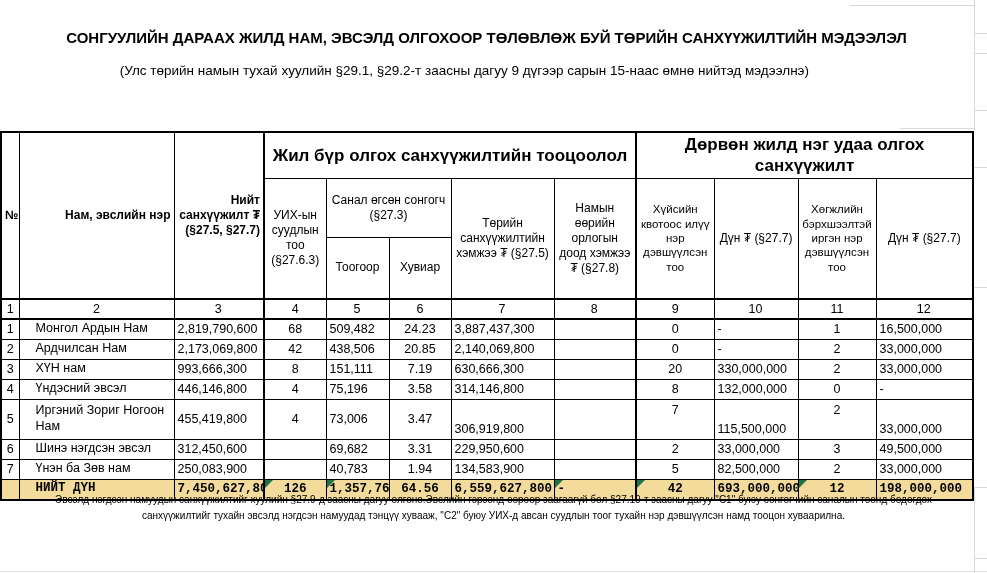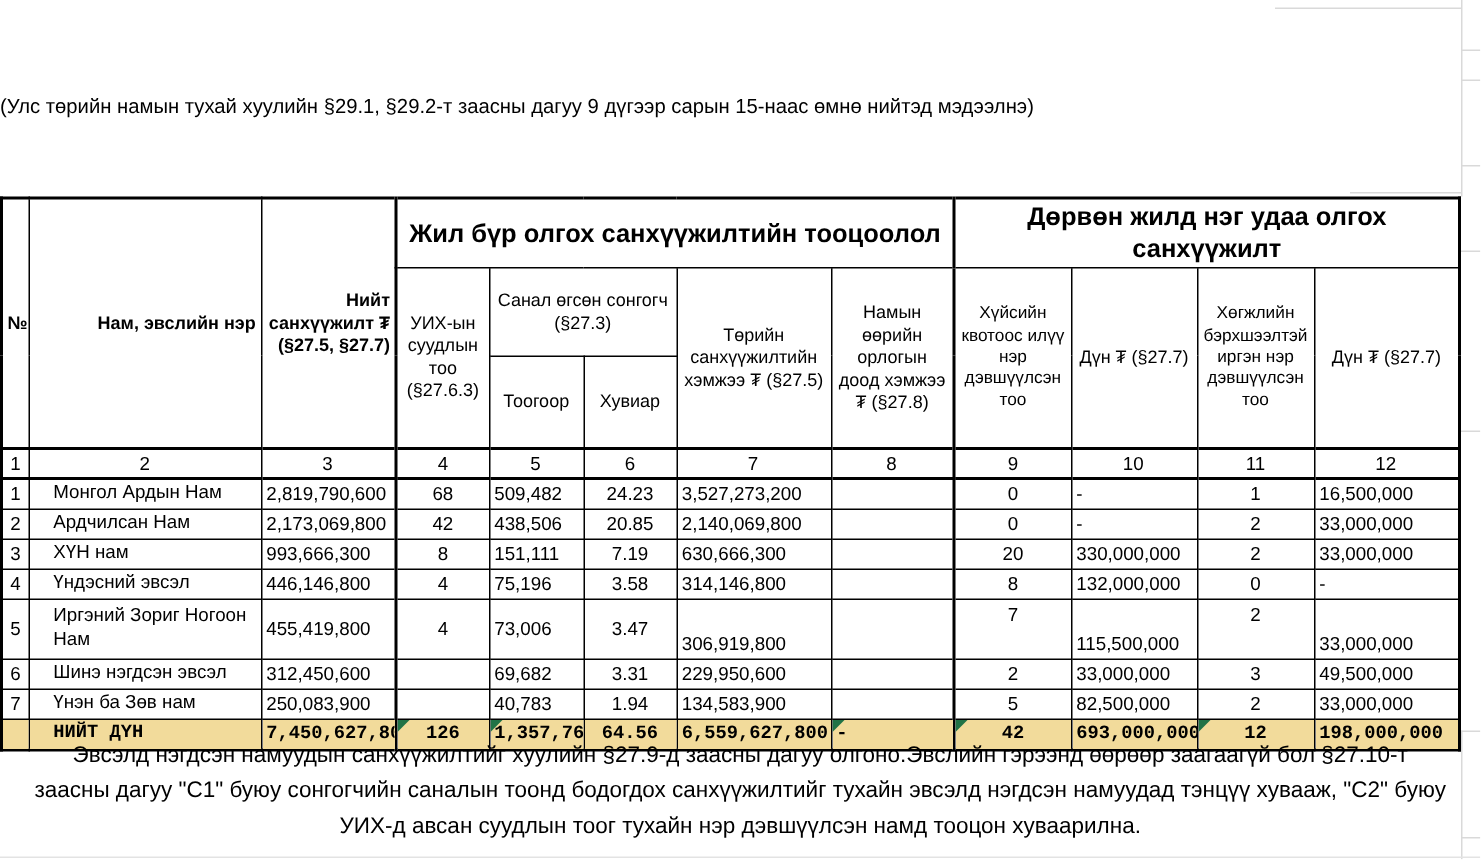--- a/index.html
+++ b/index.html
@@ -10,21 +10,21 @@
   }
   
   .gridline { position:absolute; background:#d9d9d9; }
 
   .title {
     position:absolute; top:29px; left:0; width:973px;
     text-align:center; font-weight:bold; font-size:15px;
   }
   .subtitle {
     position:absolute; top:61px; left:0; width:809px;
-    text-align:left; font-size:13.5px; line-height:1.5;
+    text-align:right; font-size:13.5px; line-height:1.5;
   }
   .subtitle .inner { display:inline-block; max-width:770px; }
 
   table.main {
     position:absolute; top:131px; left:0; width:973px;
     border-collapse:collapse; table-layout:fixed;
     border:2px solid #000;
   }
   .main th, .main td {
     border:1px solid #000; overflow:hidden; padding:1px 3px;
@@ -56,21 +56,21 @@
   }
   tr.total td { background:#F2DB9B; font-weight:bold;font-family:Liberation Mono, monospace; }
 
   .tri {
     position:absolute; top:0; left:0; width:0; height:0;
     border-top:8px solid #217346; border-right:8px solid transparent;
   }
 
   .footnote {
     position:absolute; top:492px; left:0; width:987px;
-    text-align:center; font-size:15px; line-height:1.55;
+    text-align:center; font-size:10px; line-height:1.55;
     padding:0 22px;
   }
 </style>
 </head>
 <body>
 
 <div class="page">
 
   <div class="gridline" style="left:974px; top:0; width:1px; height:131px;"></div>
   <div class="gridline" style="left:974px; top:487px; width:1px; height:86px;"></div>
@@ -78,20 +78,21 @@
   <div class="gridline" style="left:974px; top:33px; width:13px; height:1px;"></div>
   <div class="gridline" style="left:974px; top:53px; width:13px; height:1px;"></div>
   <div class="gridline" style="left:974px; top:110px; width:13px; height:1px;"></div>
   <div class="gridline" style="left:900px; top:128px; width:74px; height:1px;"></div>
   <div class="gridline" style="left:974px; top:167px; width:13px; height:1px;"></div>
   <div class="gridline" style="left:974px; top:287px; width:13px; height:1px;"></div>
   <div class="gridline" style="left:974px; top:487px; width:13px; height:1px;"></div>
   <div class="gridline" style="left:974px; top:558px; width:13px; height:1px;"></div>
   <div class="gridline" style="left:0; top:571px; width:987px; height:1px; background:#e3e3e3;"></div>
 
+  <div class="title">СОНГУУЛИЙН ДАРААХ ЖИЛД НАМ, ЭВСЭЛД ОЛГОХООР ТӨЛӨВЛӨЖ БУЙ ТӨРИЙН САНХҮҮЖИЛТИЙН МЭДЭЭЛЭЛ</div>
   <div class="subtitle">
     <span class="inner">(Улс төрийн намын тухай хуулийн §29.1, §29.2-т заасны дагуу 9 дүгээр сарын 15-наас өмнө нийтэд мэдээлнэ)</span>
   </div>
 
   <table class="main">
     <colgroup>
       <col style="width:18px">
         <col style="width:155px">
         <col style="width:90px">
       <col style="width:62px">
@@ -142,21 +143,21 @@
           <td class="ac">11</td>
           <td class="ar">12</td>
         </tr>
         <tr style="height: 20px;">
           <td class="ac">1</td>
           <td class="al name">Монгол Ардын Нам</td>
           <td class="ar gsep">2,819,790,600</td>
           <td class="ac">68</td>
           <td class="ar">509,482</td>
           <td class="ac">24.23</td>
-          <td class="ar">3,527,273,200</td>
+          <td class="ar">3,887,437,300</td>
           <td class="ar gsep"></td>
           <td class="ac">0</td>
           <td class="ar dash">-</td>
           <td class="ac">1</td>
           <td class="ar">16,500,000</td>
         </tr>
         <tr style="height: 20px;">
           <td class="ac">2</td>
           <td class="al name">Ардчилсан Нам</td>
           <td class="ar gsep">2,173,069,800</td>

